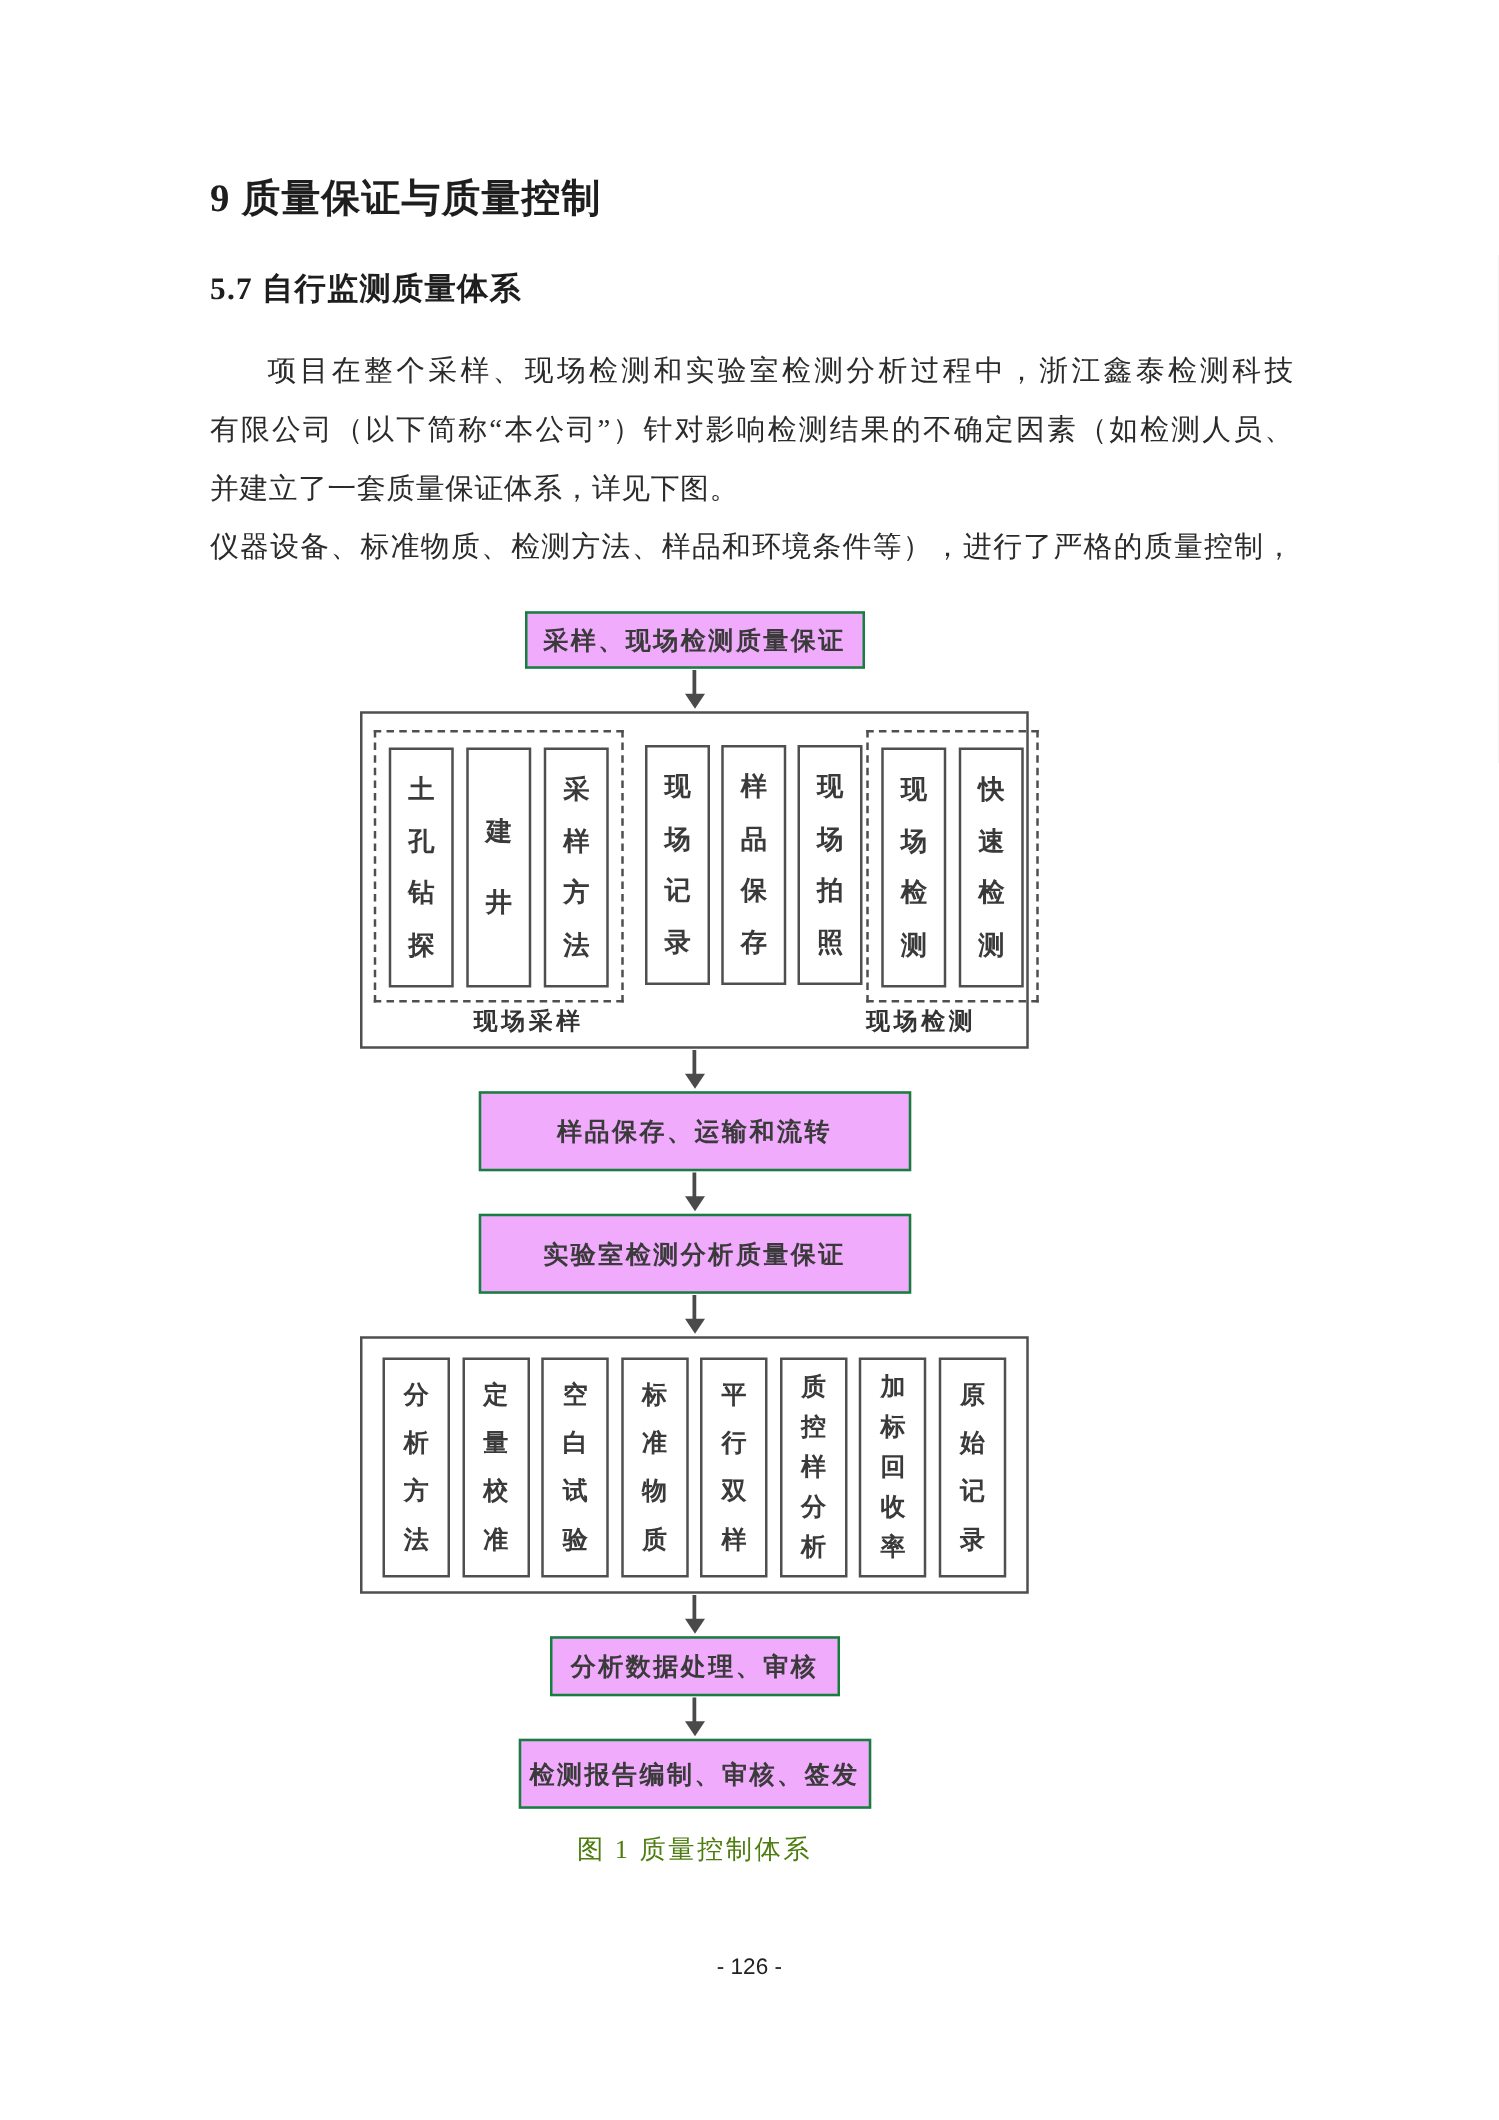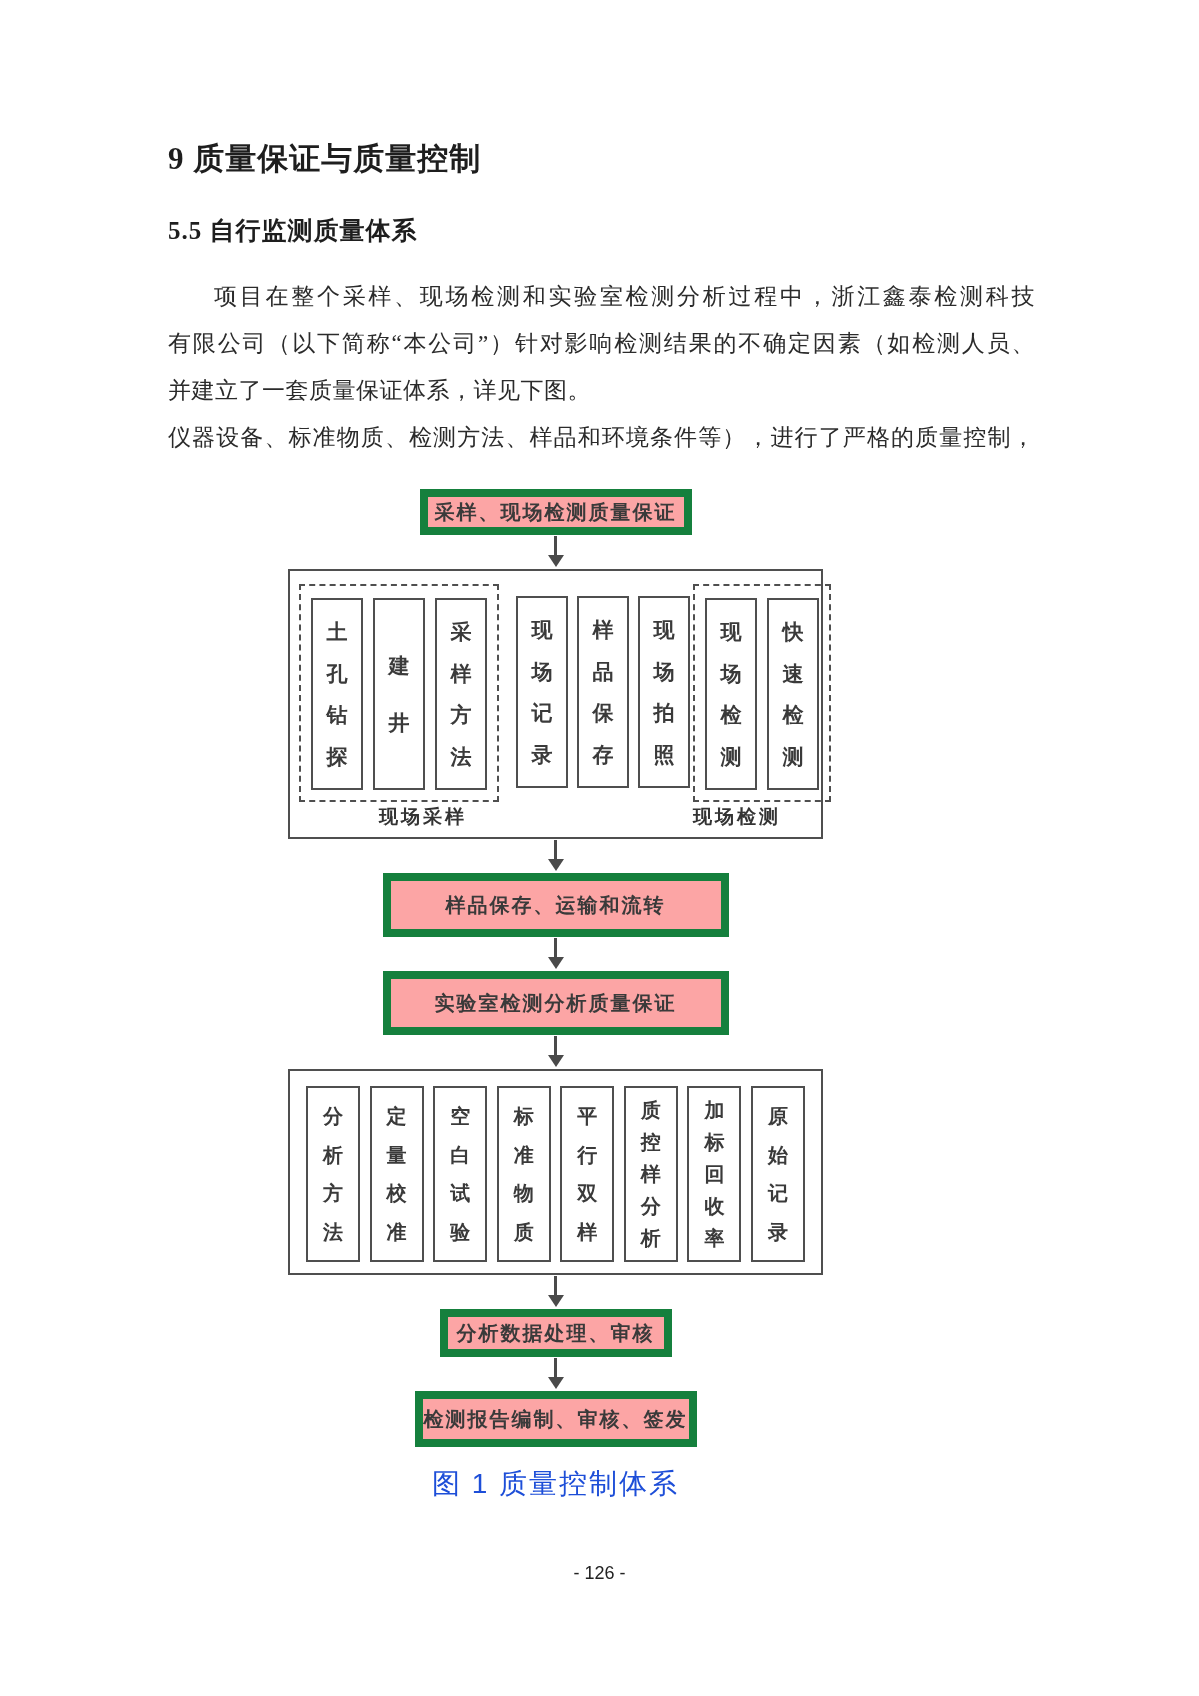--- a/index.html
+++ b/index.html
@@ -58,28 +58,28 @@
     margin-left: 120px;
     margin-top: 28px;
     display: flex;
     flex-direction: column;
     align-items: center;
     font-family: "Liberation Sans", "DejaVu Sans", sans-serif;
     color: #3a3a3a;
   }
   .fbox {
     box-sizing: border-box;
-    border: 8px solid #15803d;
+    border: 2px solid #15803d;
     display: flex;
     align-items: center;
     justify-content: center;
     font-size: 20px;
     font-weight: bold;
     letter-spacing: 2px;
-    background: #fca5a5;
+    background: #f0abfc;
   }
   .fbox.top    { width: 272px; height: 46px; }
   .fbox.wide   { width: 346px; height: 64px; }
   .fbox.data   { width: 232px; height: 48px; }
   .fbox.report { width: 282px; height: 56px; }
 
   .arrow {
     width: 3px;
     height: 20px;
     background: #4a4a4a;
@@ -162,44 +162,44 @@
     height: 206px;
     display: flex;
     justify-content: space-between;
     padding: 15px 16px;
   }
   .bb2 .vbox { height: 176px; width: 54px; }
   .bb2 .vtext { font-size: 20px; }
 
   .caption {
     margin-top: 18px;
-    font-family: Liberation Sans, sans-serif;
-    font-size: 28px;
+    font-family: Liberation Serif, serif;
+    font-size: 21px;
     letter-spacing: 2px;
-    color: #1d4ed8;
+    color: #4d7c0f;
   }
   .pagenum {
     position: absolute;
     bottom: 112px;
     left: 0;
     right: 0;
     text-align: center;
     font-family: "Liberation Sans", "DejaVu Sans", sans-serif;
     font-size: 18px;
     color: #222;
     margin-top: 48px;
   }
 </style>
 </head>
 <body>
 
 <div class="page">
 
   <div class="h1">9 质量保证与质量控制</div>
-  <div class="h2">5.5 自行监测质量体系</div>
+  <div class="h2">5.7 自行监测质量体系</div>
 
   <div class="para">
     <div class="pline justify indent">项目在整个采样、现场检测和实验室检测分析过程中，浙江鑫泰检测科技</div>
     <div class="pline justify">有限公司（以下简称“本公司”）针对影响检测结果的不确定因素（如检测人员、</div>
     <div class="pline">并建立了一套质量保证体系，详见下图。</div>
     <div class="pline justify">仪器设备、标准物质、检测方法、样品和环境条件等），进行了严格的质量控制，</div>
   </div>
 
   <div class="flow">
 

